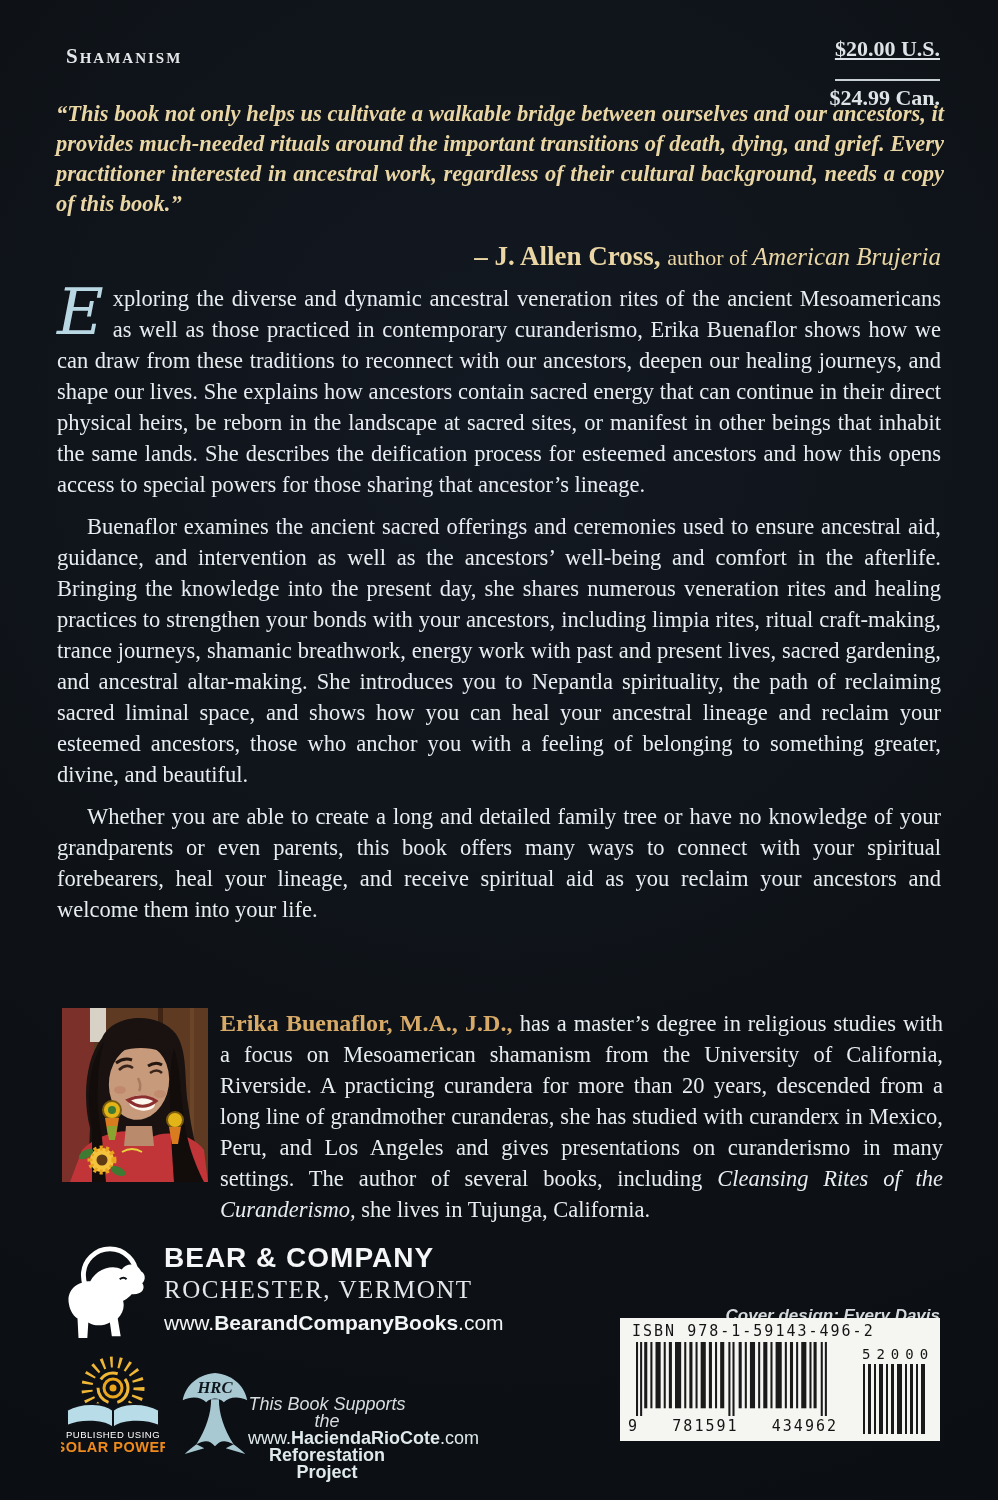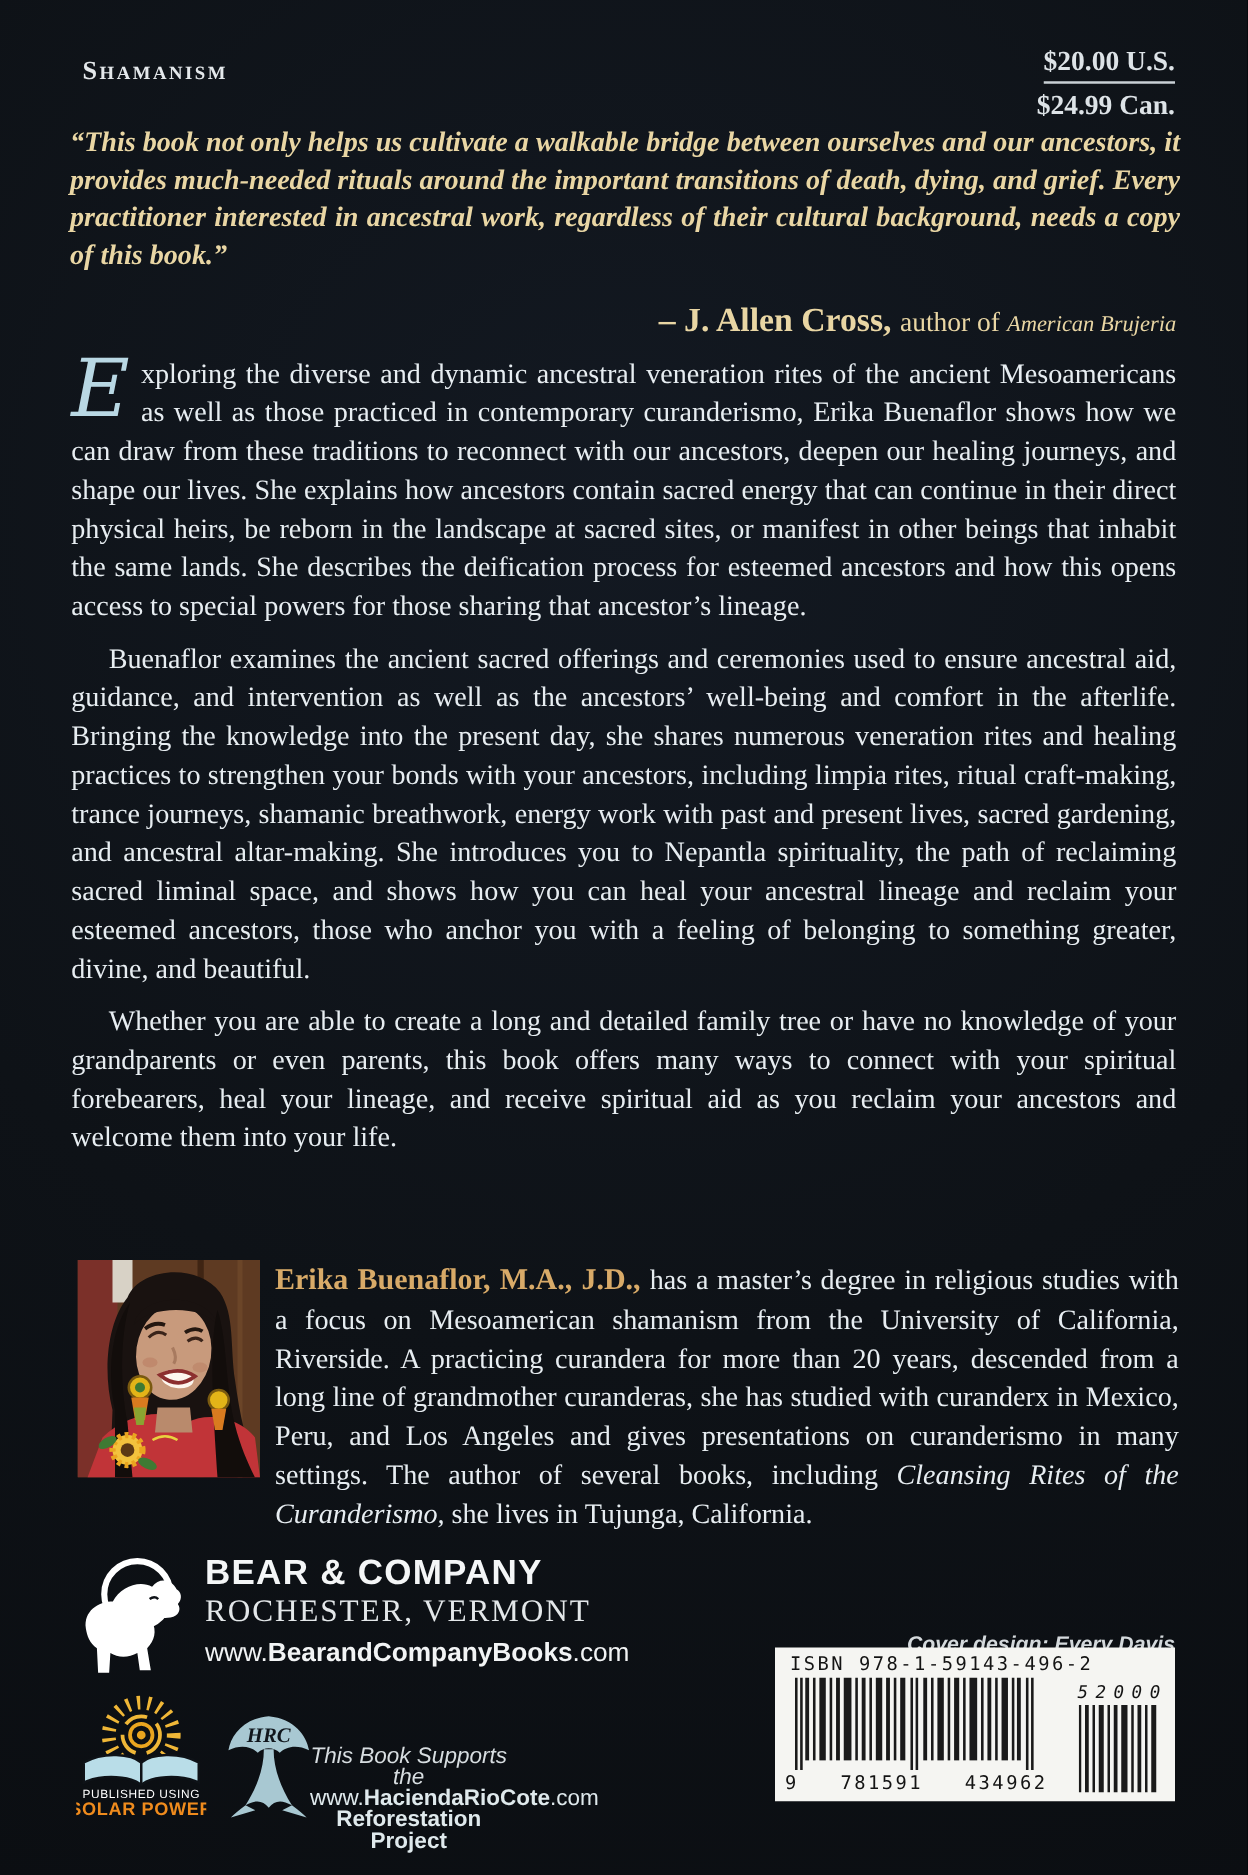--- a/index.html
+++ b/index.html
@@ -7,32 +7,32 @@
     position:relative; width:998px; height:1500px; margin:0 auto; overflow:hidden;
     background:radial-gradient(ellipse 120% 80% at 50% 28%, #131922 0%, #0e1217 55%, #0b0e12 100%);
     font-family:"Liberation Serif","DejaVu Serif",serif; color:#e7edf1;
   }
   
   .category{
     position:absolute; left:66px; top:44px;
     font-variant:small-caps; font-weight:bold; font-size:21px; letter-spacing:2px; color:#e4e8eb;
   }
   .price{ position:absolute; right:58px; top:36px; text-align:right; font-weight:bold; font-size:22px; color:#dde3e7;}
-  .price .us{ display:inline-block; padding-bottom:3px; border-bottom:2px solid #c9d0d5; }
+  .price .us{ display:inline-block; padding-bottom:17px; border-bottom:2px solid #c9d0d5;text-decoration:underline; }
   .price .can{ display:block; margin-top:4px; }
   
   .quote{
     position:absolute; left:56px; right:54px; top:99px;
     font-style:italic; font-weight:600; font-size:22.5px; line-height:30px;
     color:#e9d6a4; text-align:justify;
   }
   .attribution{ position:absolute; right:57px; top:241px; color:#e9d6a4; white-space:nowrap;}
   .attribution .attr-name{ font-size:27px; font-weight:600; }
   .attribution .attr-role{ font-size:22px; }
-  .attribution .attr-work{ font-size:18px; font-style:italic; }
+  .attribution .attr-work{ font-size:25px; font-style:italic; }
   
   .synopsis{ position:absolute; left:57px; top:283px; width:884px; }
   .synopsis p{ margin:0 0 11px; font-size:22.5px; line-height:31px; text-align:justify; color:#e7edf1;}
   .synopsis p.indent{ text-indent:30px; }
   .dropcap{
     float:left; font-size:64px; line-height:50px; padding:4px 9px 0 0;
     font-style:italic; color:#b9d8e4; font-family:"DejaVu Serif",serif;
   }
   
   .author-row{ position:absolute; left:62px; top:1008px; right:55px; display:flex; gap:12px; }
@@ -51,21 +51,21 @@
   .solar-logo{ position:absolute; left:61px; top:1354px; }
   .tree-logo{ position:absolute; left:178px; top:1370px; }
   .support{ position:absolute; left:248px; top:1396px; width:158px; text-align:center; font-family:"Liberation Sans",sans-serif; font-size:18px; line-height:17px; color:#d7dde0;}
   .support .l1{ font-style:italic; }
   .support .l2, .support .l3{ font-weight:bold; color:#dfe9ec; }
   .support .l2 .thin{ font-weight:normal; }
   .barcode{ position:absolute; left:620px; top:1318px; width:320px; height:123px; background:#f5f5f2; }
   .bc-isbn{ position:absolute; left:12px; top:4px; font-family:"DejaVu Sans Mono",monospace; font-size:15px; letter-spacing:2px; color:#141414; }
   .bc-main{ position:absolute; left:16px; top:24px; }
   .bc-digits{ position:absolute; left:8px; top:99px; width:210px; display:flex; justify-content:space-between; font-family:"DejaVu Sans Mono",monospace; font-size:15px; letter-spacing:2px; color:#141414;}
-  .bc-addon{ position:absolute; right:12px; top:28px; width:66px; text-align:center;font-style:italic; }
+  .bc-addon{ position:absolute; right:12px; top:28px; width:66px; text-align:center; }
   .bc-addon .addon-digits{ font-family:"DejaVu Sans Mono",monospace; font-size:14px; letter-spacing:6px; color:#141414; display:block; margin-bottom:2px;}
 </style>
 </head>
 <body>
 
 <div class="page">
 
   <div class="category">Shamanism</div>
 
   <div class="price">

